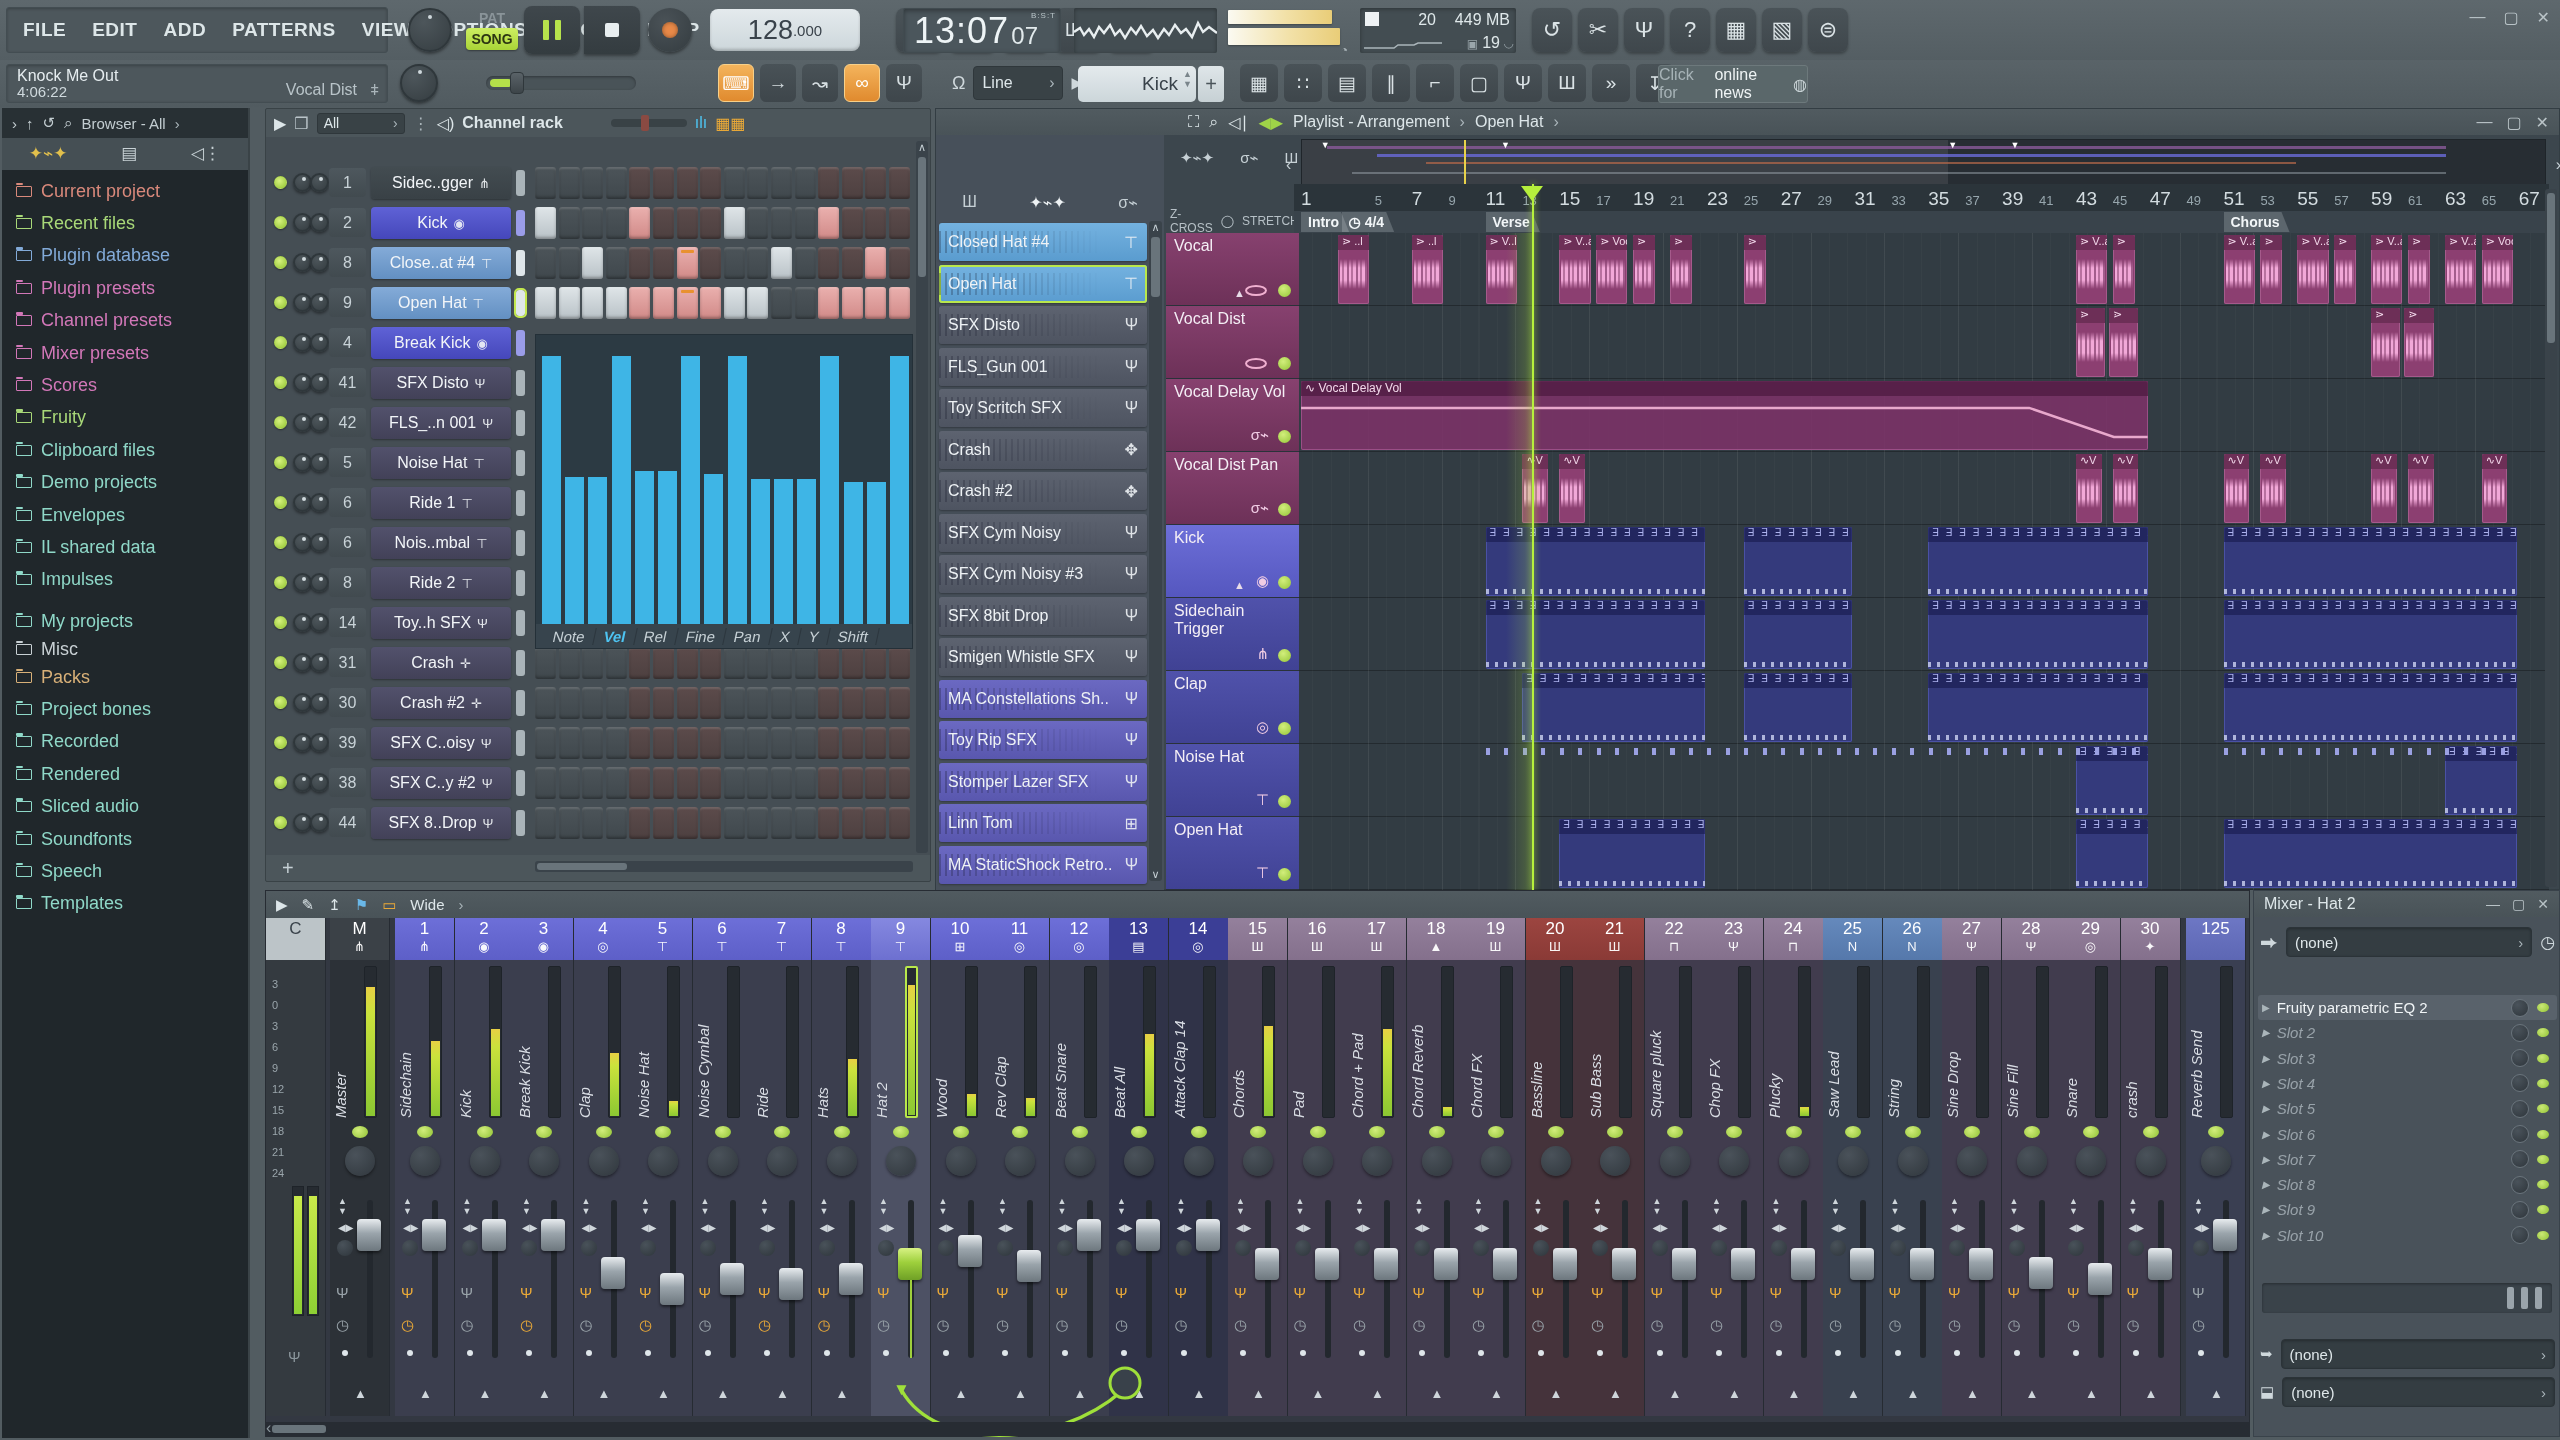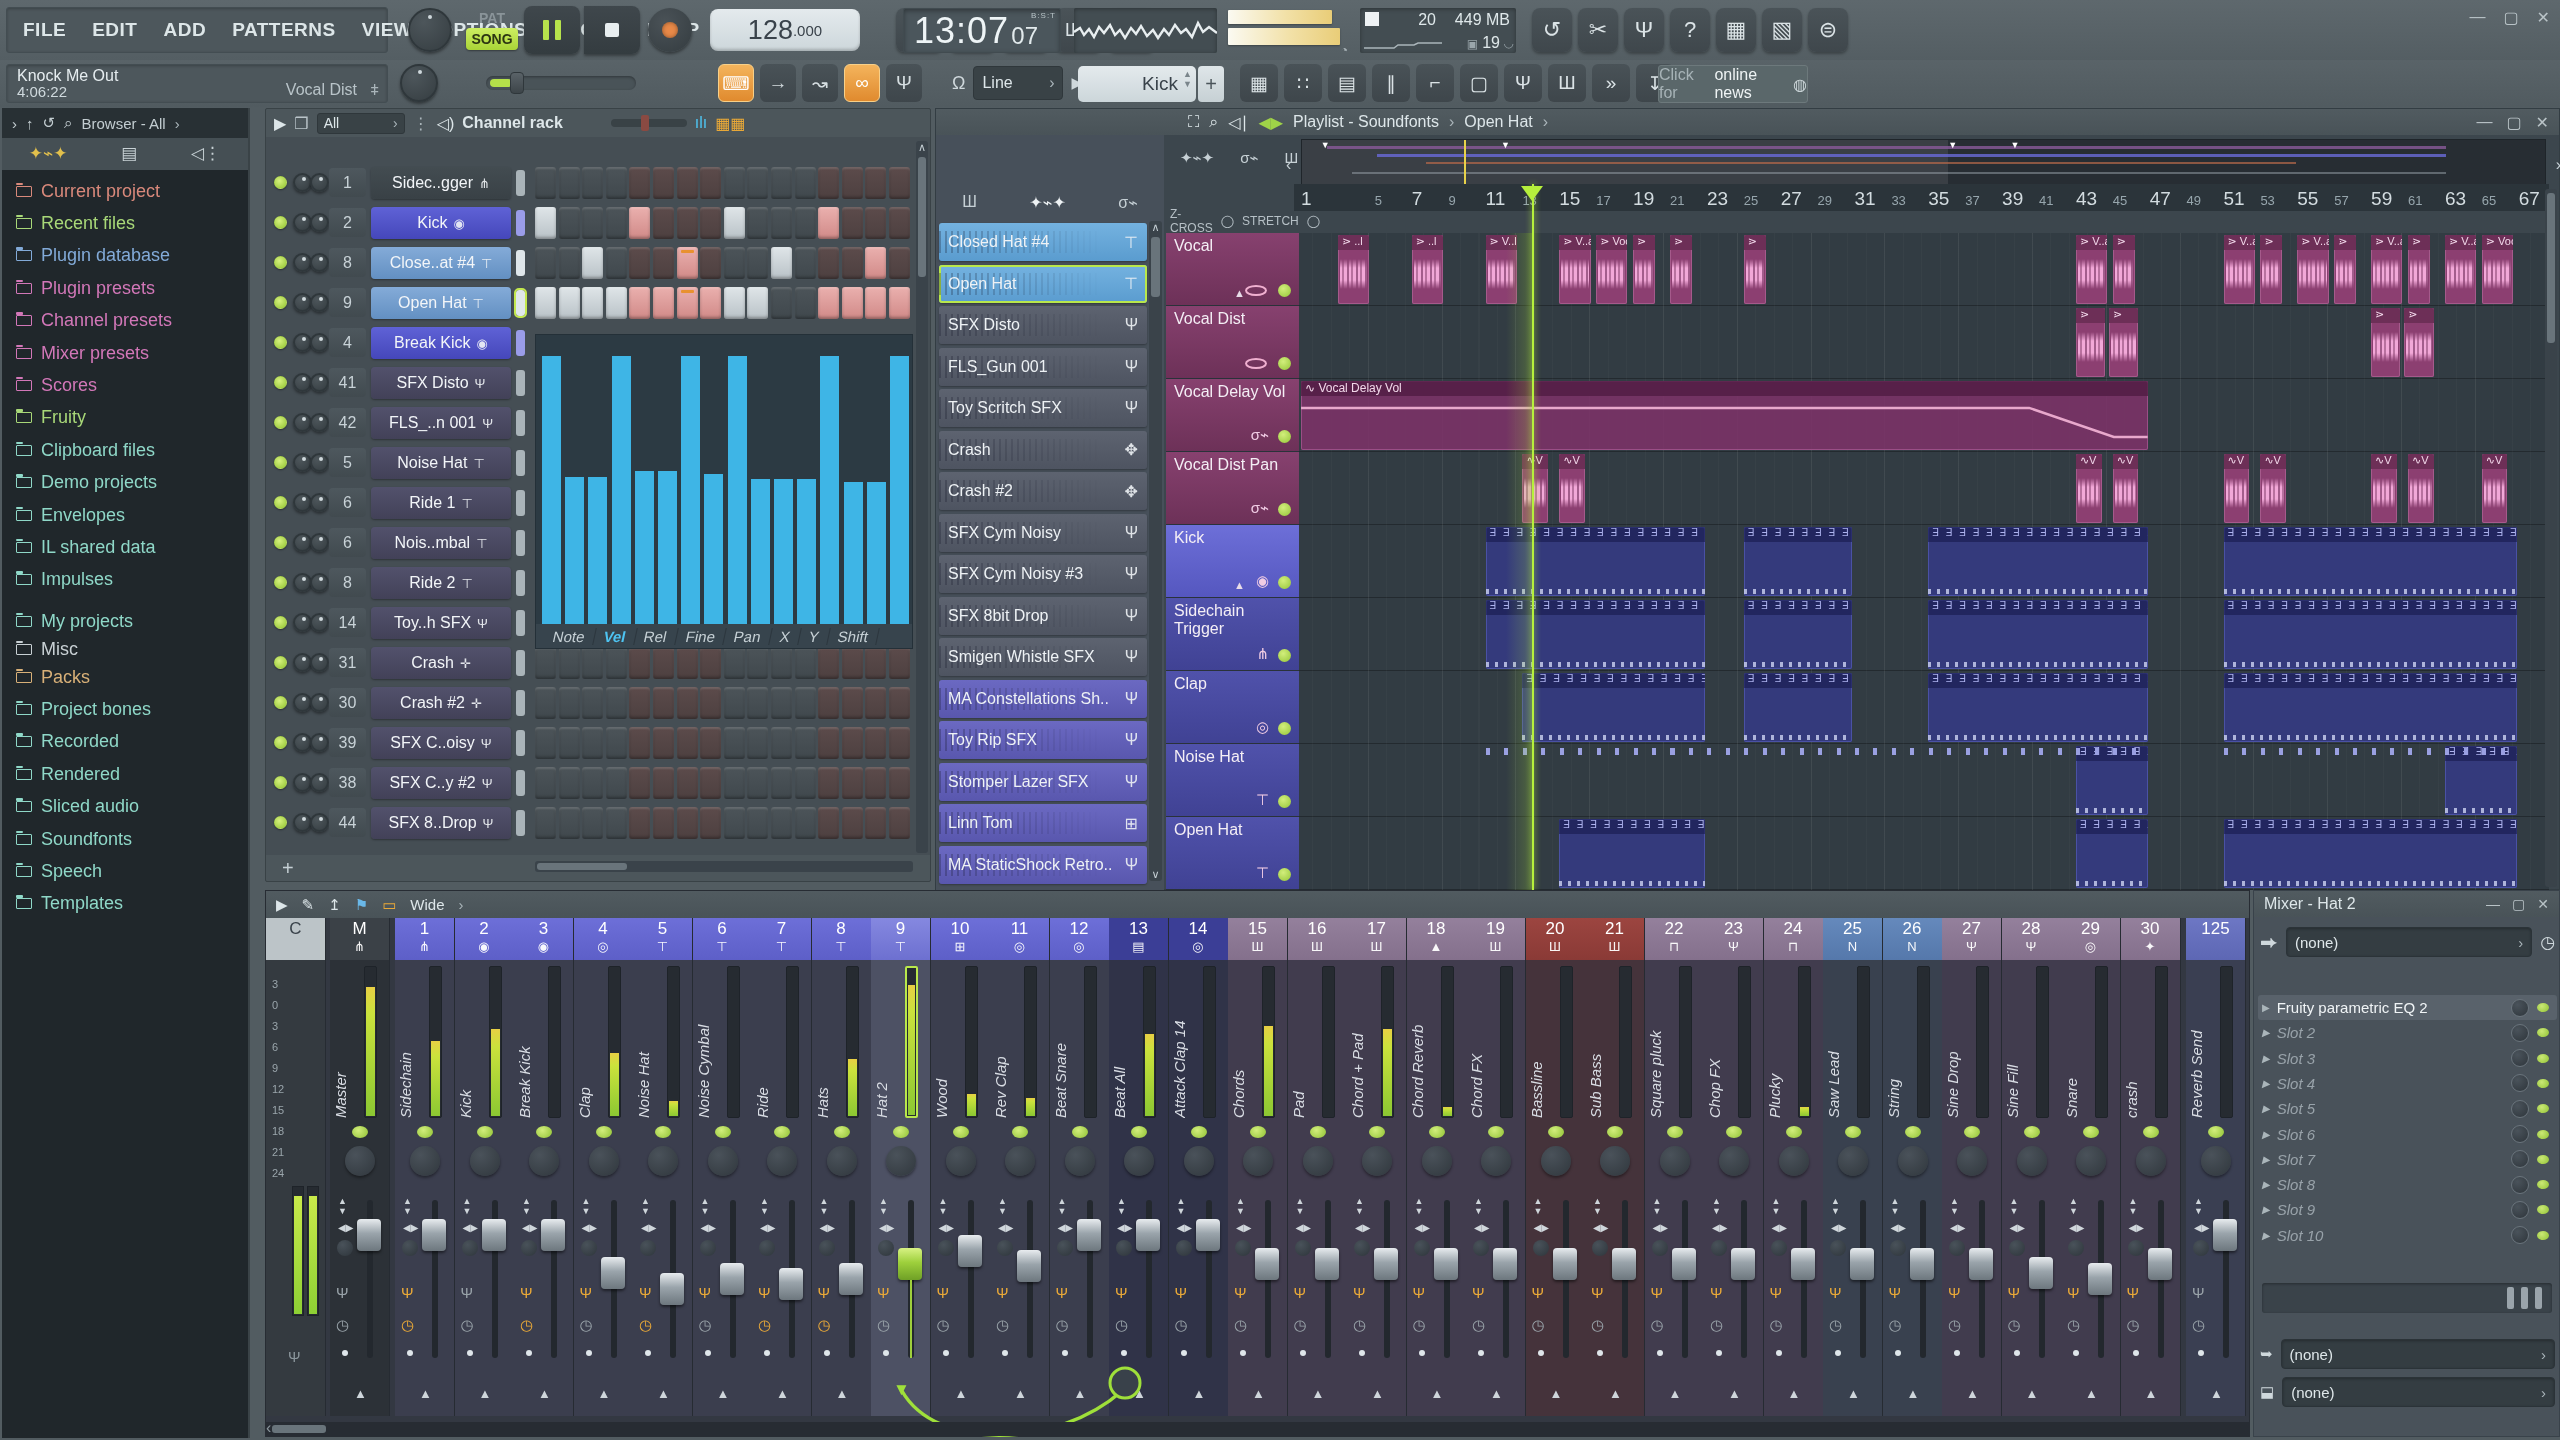--- a/index.html
+++ b/index.html
@@ -803,21 +803,21 @@
       </div>
     </div>
   </div>
 
 <div class="abs" id="playlist">
   <div id="pl-head">
     <span style="margin-left:242px;">⛶</span>
     <span>⌕</span>
     <span>◁∣</span>
     <span style="color:#9fd348;">◀▶</span>
-    <span>Playlist - Soundfonts</span>
+    <span>Playlist - Arrangement</span>
     <span class="dimtxt">›</span>
     <span>Open Hat</span>
     <span class="dimtxt">›</span>
     <span style="margin-left:auto;display:flex;gap:14px;color:#b9c3c7;">
       <span>—</span>
         <span>▢</span>
         <span>✕</span>
     </span>
   </div>
 
@@ -957,20 +957,26 @@
       <div class="tl-big" style="left: 929.5px;">51</div>
       <div class="tl-small" style="left: 966.4px;">53</div>
       <div class="tl-big" style="left: 1003.3px;">55</div>
       <div class="tl-small" style="left: 1040.2px;">57</div>
       <div class="tl-big" style="left: 1077.1px;">59</div>
       <div class="tl-small" style="left: 1114px;">61</div>
       <div class="tl-big" style="left: 1150.9px;">63</div>
       <div class="tl-small" style="left: 1187.8px;">65</div>
       <div class="tl-big" style="left: 1224.7px;">67</div>
     </div>
+  <div id="markers">
+      <div class="marker-chip" style="left: 7px;">Intro</div>
+      <div class="marker-chip" style="left: 47.59px;">◷ 4/4</div>
+      <div class="marker-chip" style="left: 191.5px;">Verse</div>
+      <div class="marker-chip" style="left: 929.5px;">Chorus</div>
+    </div>
   <div id="tracks">
       <div class="clip clip-pat" style="left: 191.5px; top: 294px; width: 219.4px; height: 69px;">
         <div class="cl-label">Ǝ Ǝ Ǝ Ǝ Ǝ Ǝ Ǝ Ǝ Ǝ Ǝ Ǝ Ǝ Ǝ Ǝ Ǝ Ǝ Ǝ Ǝ Ǝ </div>
       </div>
       <div class="clip clip-pat" style="left: 449.8px; top: 294px; width: 108.7px; height: 69px;">
         <div class="cl-label">Ǝ Ǝ Ǝ Ǝ Ǝ Ǝ Ǝ Ǝ Ǝ </div>
       </div>
       <div class="clip clip-pat" style="left: 634.3px; top: 294px; width: 219.4px; height: 69px;">
         <div class="cl-label">Ǝ Ǝ Ǝ Ǝ Ǝ Ǝ Ǝ Ǝ Ǝ Ǝ Ǝ Ǝ Ǝ Ǝ Ǝ Ǝ Ǝ Ǝ Ǝ </div>
       </div>

